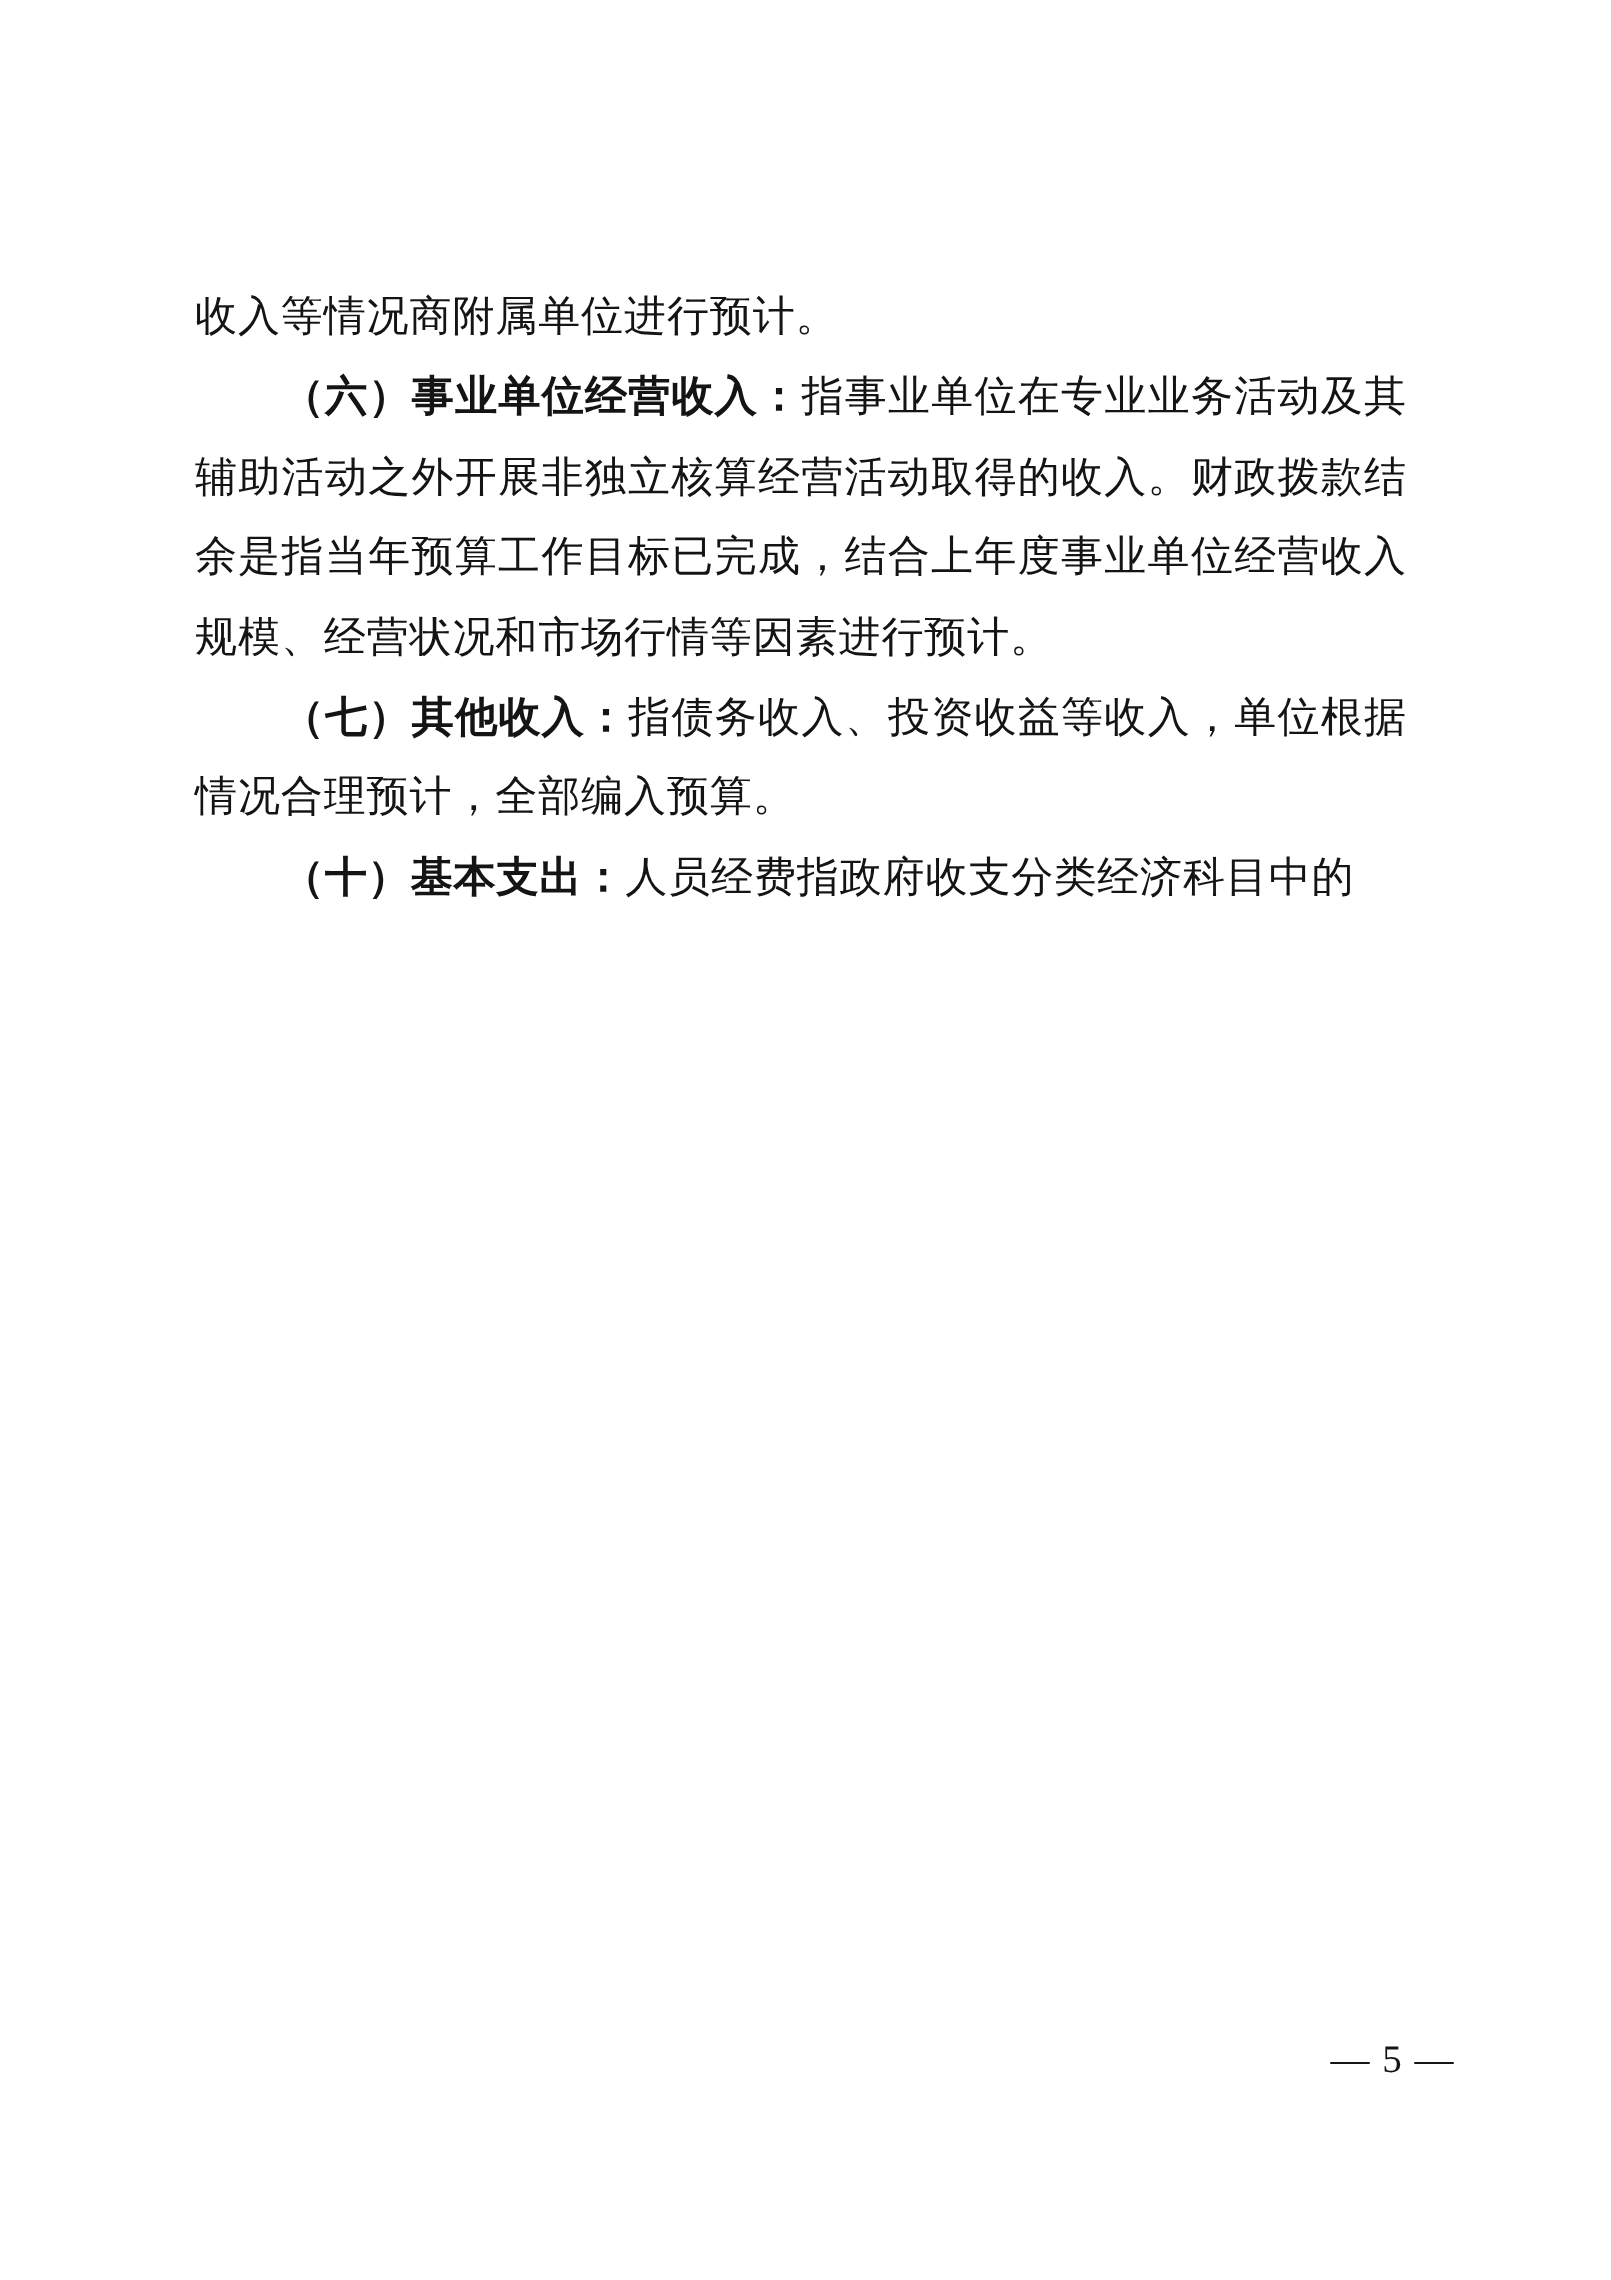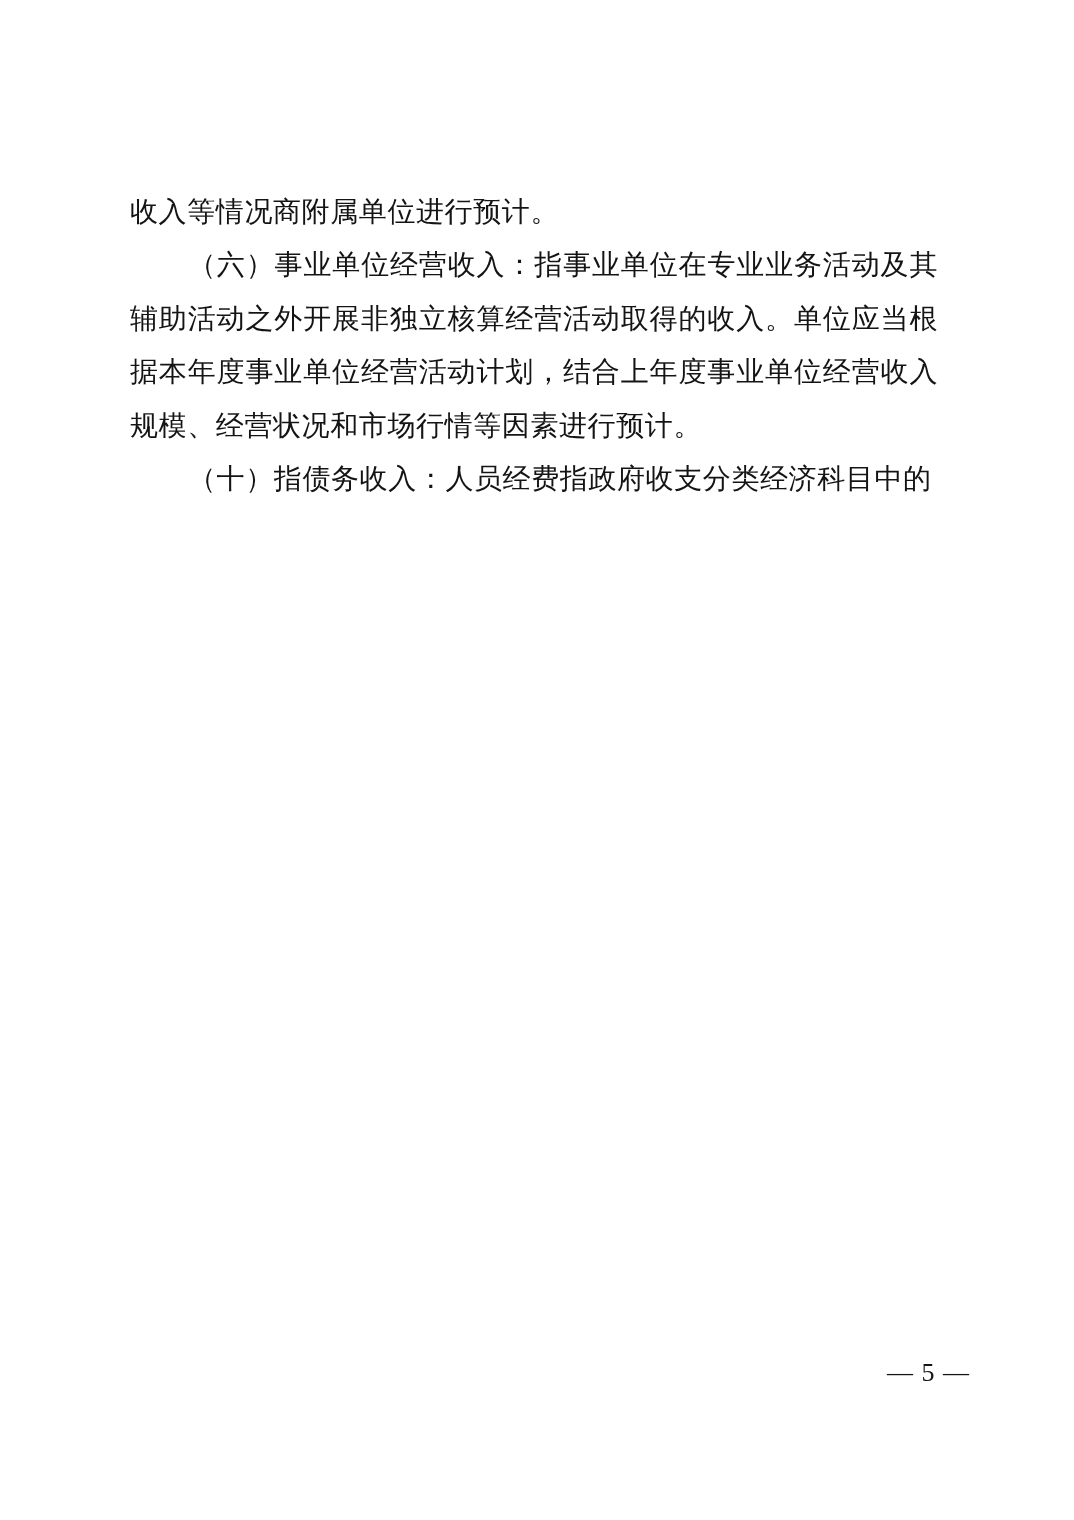--- a/index.html
+++ b/index.html
@@ -32,36 +32,37 @@
     font-size: 28px;
     line-height: 53.4px;
     letter-spacing: 0.6px;
     color: #141414;
     text-align: justify;
   }
   .para.indent {
     text-indent: 58px;
   }
   .seg.bold {
-    font-weight: normal;
+    font-weight: bold;
   }
   .page-number {
     position: absolute;
     top: 1357px;
     right: 136px;
     font-size: 26px;
     line-height: 32px;
     letter-spacing: 1px;
     color: #141414;
     white-space: nowrap;
   }
 </style>
 </head>
 <body>
 
 <div class="page">
   <div class="content">
       <p class="para"><span class="seg">收入等情况商附属单位进行预计。</span></p>
-      <p class="para indent"><span class="seg bold">（六）事业单位经营收入：</span><span class="seg">指事业单位在专业业务活动及其辅助活动之外开展非独立核算经营活动取得的收入。单位应当根据本年度事业单位经营活动计划，结合上年度事业单位经营收入规模、经营状况和市场行情等因素进行预计。</span></p>
-      <p class="para indent"><span class="seg bold">（十）指债务收入：</span><span class="seg">人员经费指政府收支分类经济科目中的</span></p>
+      <p class="para indent"><span class="seg bold">（六）事业单位经营收入：</span><span class="seg">指事业单位在专业业务活动及其辅助活动之外开展非独立核算经营活动取得的收入。财政拨款结余是指当年预算工作目标已完成，结合上年度事业单位经营收入规模、经营状况和市场行情等因素进行预计。</span></p>
+      <p class="para indent"><span class="seg bold">（七）其他收入：</span><span class="seg">指债务收入、投资收益等收入，单位根据情况合理预计，全部编入预算。</span></p>
+      <p class="para indent"><span class="seg bold">（十）基本支出：</span><span class="seg">人员经费指政府收支分类经济科目中的</span></p>
     </div>
   <div class="page-number">— 5 —</div>
 </div>
 
 </body></html>

